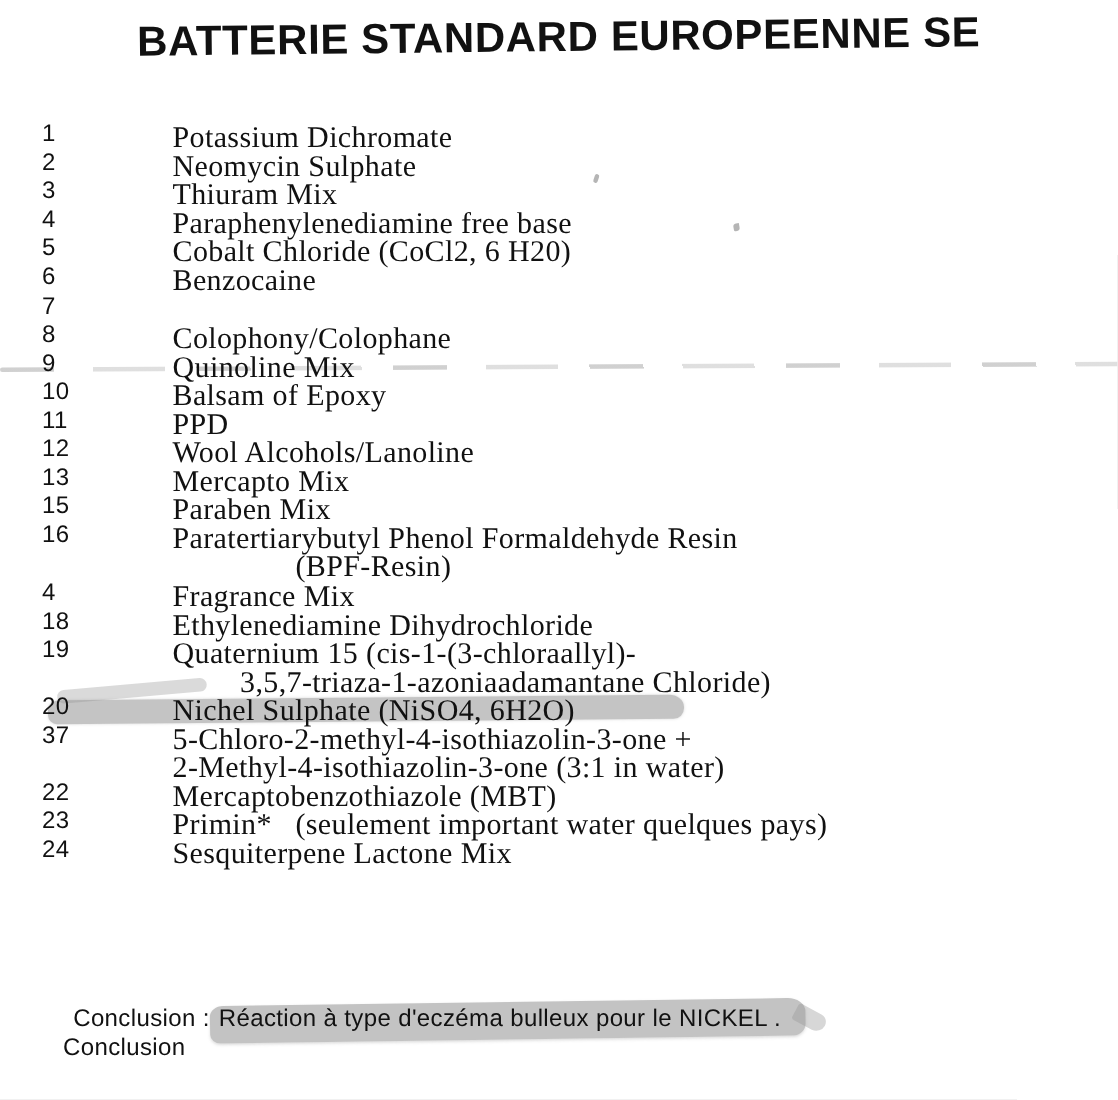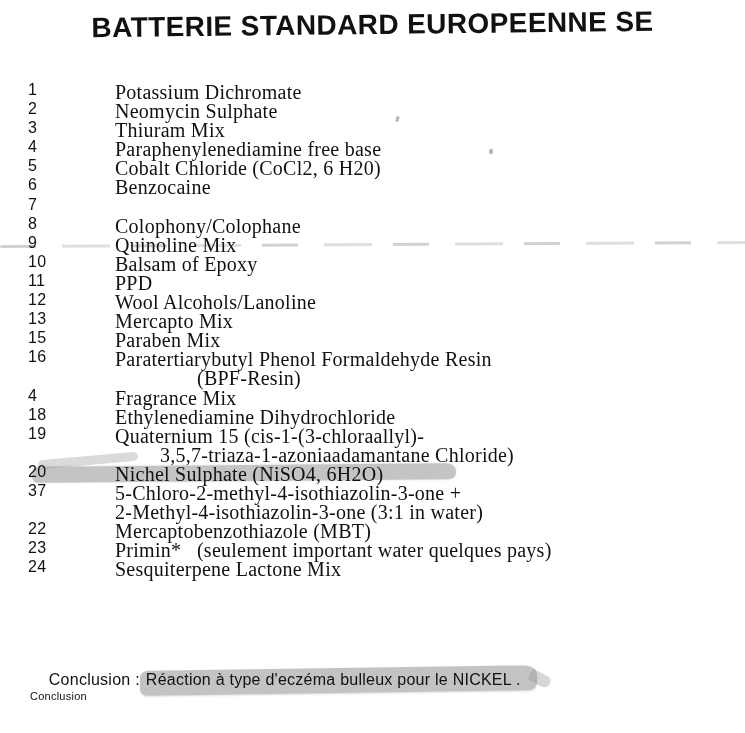--- a/index.html
+++ b/index.html
@@ -71,22 +71,22 @@
     box-shadow:0 1px 2px rgba(140,140,140,0.3);
   }
   .hl::after {
     content:""; position:absolute; z-index:-1;
     right:-30px; top:2px; width:22px; height:12px;
     background:rgba(150,150,150,0.38);
     border-radius:2px 6px 7px 2px;
     transform:rotate(28deg);
   }
   .concl2 {
-    position:absolute; top:690px; left:30px;
-    font-size:11px; letter-spacing:0.25px;
+    position:absolute; top:690px; left:42px;
+    font-size:16px; letter-spacing:0.25px;
   }
   .speck { position:absolute; background:rgba(90,90,90,0.45); }
   .speck-a { left:396px; top:116px; width:3px; height:6px; border-radius:2px; transform:rotate(18deg); }
   .speck-b { left:489px; top:149px; width:4px; height:5px; border-radius:2px 0 2px 1px; transform:rotate(-10deg); }
 </style>
 </head>
 <body>
 
 <div class="page">
 

